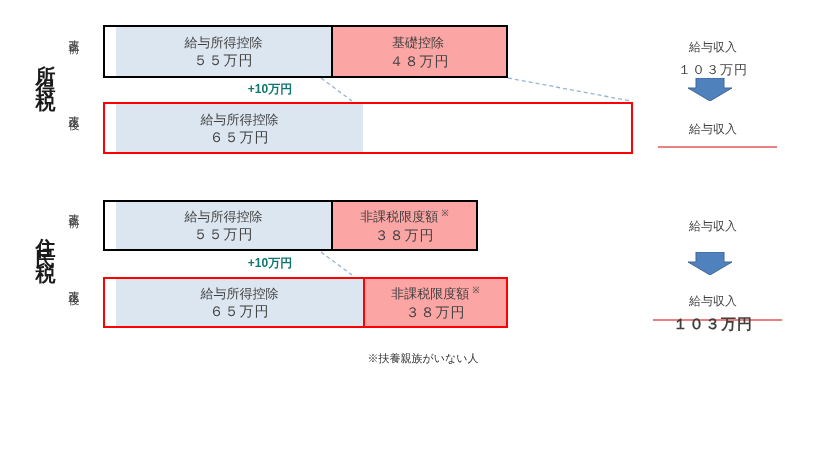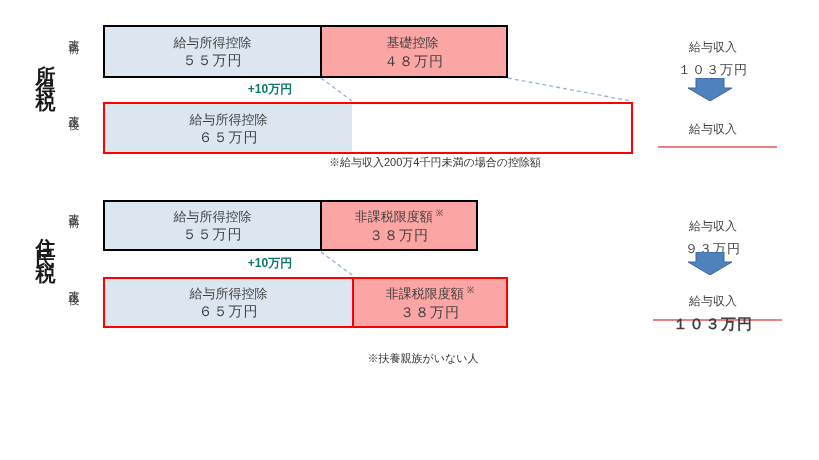--- a/index.html
+++ b/index.html
@@ -8,21 +8,21 @@
   .canvas { position:relative; width:819px; height:460px; background:#ffffff; overflow:hidden; }
 
   .overlay { position:absolute; left:0; top:0; pointer-events:none; }
   .dash { stroke:#95b3d7; stroke-width:1.3; stroke-dasharray:4 3; fill:none; }
   .redline { stroke:#e05858; stroke-width:1.6; fill:none; }
 
   .vlabel { position:absolute; writing-mode:vertical-rl; text-orientation:upright; white-space:nowrap; }
   .tax-name { font-size:20px; font-weight:bold; color:#1a1a1a; letter-spacing:12px; left:33px; }
   .phase { font-size:11px; color:#3f3f3f; letter-spacing:2px; left:66px; }
 
-  .bar { position:absolute; display:flex; }
+  .bar { position:absolute; display:flex;padding-left:11px; }
   .bar.black { border:2px solid #000000; }
   .bar.red { border:2.5px solid #ff0000; }
   .cell { display:flex; flex-direction:column; align-items:center; justify-content:center; gap:4px; }
   .cell .t { font-size:13px; line-height:1; }
   .cell .a { font-size:14px; line-height:1; letter-spacing:1px; }
   .cell sup { font-size:9px; margin-left:3px; vertical-align:super; }
   .light { background:#dce6f1; }
   .mid { background:#fca5a5; }
   .div-black { border-left:2px solid #000000; }
   .div-red { border-left:2.5px solid #ff0000; }
@@ -68,21 +68,20 @@
   <div class="delta" style="left:200px; top:81px;">+10万円</div>
 
   <div class="vlabel phase" style="top:107px;">改正後</div>
   <div class="bar red" style="left:103px; top:102px; width:530px; height:52px;">
     <div class="cell light" style="width:247px;">
       <div class="t"><span>給与所得控除</span></div>
       <div class="a">６５万円</div>
     </div>
   </div>
 
-  <div class="note" style="left:285px; top:155px; width:300px;">※給与収入200万4千円未満の場合の控除額</div>
 
   <div class="salary" style="top:24px;">給与収入</div>
   <div class="salary amt" style="top:46px;">１０３万円</div>
   <svg class="arrow" style="left:688px; top:78px;" viewBox="0 0 44 23">
     <polygon points="8,0 36,0 36,10 44,10 22,23 0,10 8,10"></polygon>
   </svg>
   <div class="salary" style="top:106px;">給与収入</div>
 
   <div class="vlabel tax-name" style="top:222px;">住民税</div>
 
@@ -108,20 +107,19 @@
     </div>
     <div class="cell mid grow div-red">
       <div class="t"><span>非課税限度額</span><sup>※</sup></div>
       <div class="a">３８万円</div>
     </div>
   </div>
 
   <div class="note" style="left:303px; top:351px; width:240px;font-family:Liberation Mono, monospace;">※扶養親族がいない人</div>
 
   <div class="salary" style="top:203px;">給与収入</div>
-  <div class="salary amt" style="top:225px;">９３万円</div>
   <svg class="arrow" style="left:688px; top:252px;" viewBox="0 0 44 23">
     <polygon points="8,0 36,0 36,10 44,10 22,23 0,10 8,10"></polygon>
   </svg>
   <div class="salary" style="top:278px;">給与収入</div>
   <div class="salary amt final" style="top:299px;">１０３万円</div>
 
 </div>
 
 </body></html>

